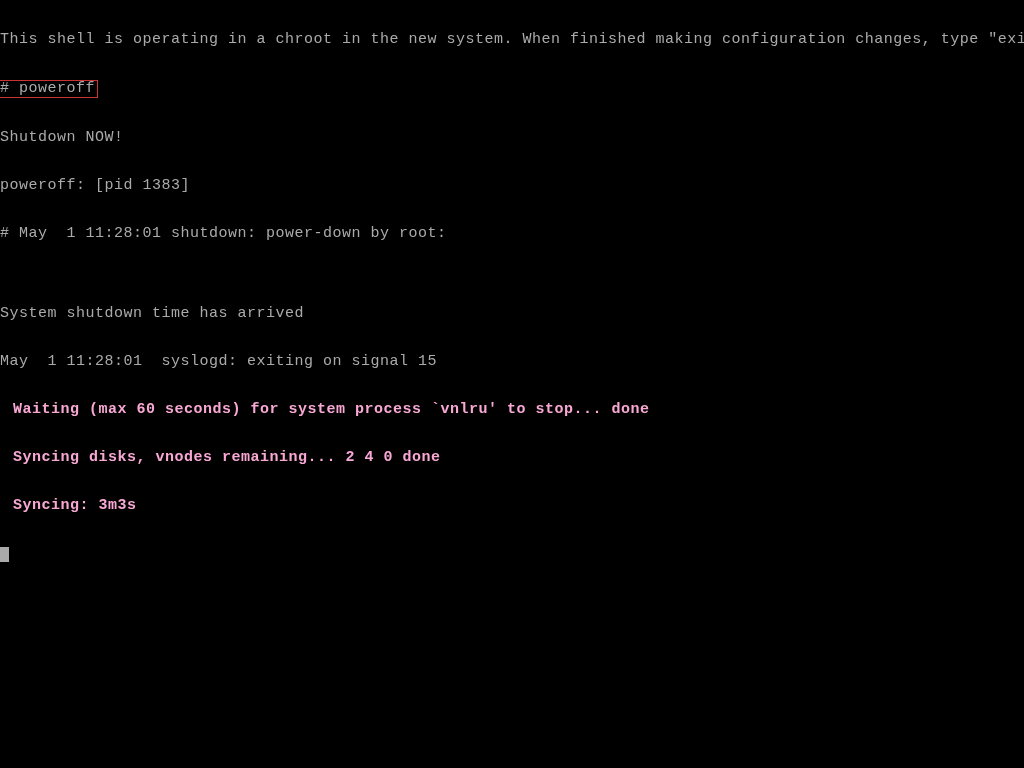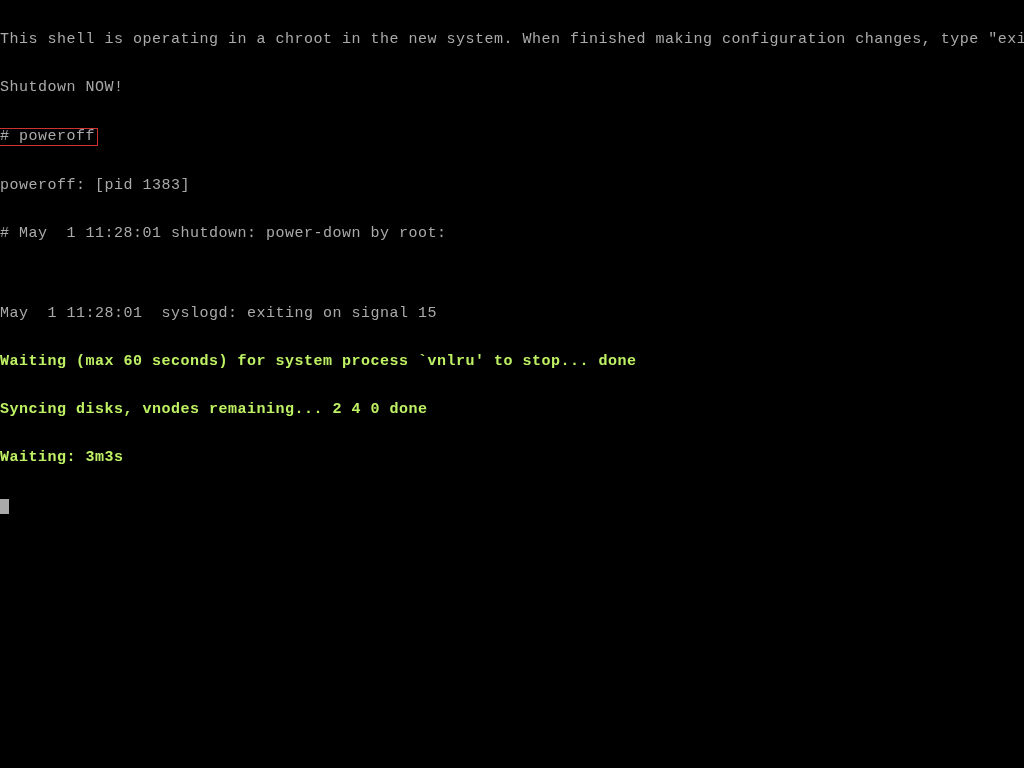--- a/index.html
+++ b/index.html
@@ -24,45 +24,47 @@
       white-space: pre;
     }
     .line {
       display: block;
       white-space: pre;
     }
     .dim {
       color: #aaaaaa;
     }
     .bright {
-      color: #bef264;
+      color: #f9a8d4;
       font-weight: bold;
+      margin-left: 13px;
     }
     .highlight-box {
       display: inline-block;
       border: 1px solid #cc3333;
       padding: 0 2px;
       margin-left: -3px;
     }
     .cursor {
       display: inline-block;
       width: 9px;
       height: 15px;
       background-color: #aaaaaa;
       vertical-align: bottom;
     }
   </style>
 </head>
 <body>
 
 <div class="terminal">
   <span class="line dim">This shell is operating in a chroot in the new system. When finished making configuration changes, type "exit".</span>
+  <span class="line dim"><span class="highlight-box"><span># </span><span>poweroff</span></span></span>
   <span class="line dim">Shutdown NOW!</span>
-  <span class="line dim"><span class="highlight-box"><span># </span><span>poweroff</span></span></span>
   <span class="line dim">poweroff: [pid 1383]</span>
   <span class="line dim"># May  1 11:28:01 shutdown: power-down by root:</span>
   <span class="line dim"></span>
+  <span class="line dim">System shutdown time has arrived</span>
   <span class="line dim">May  1 11:28:01  syslogd: exiting on signal 15</span>
   <span class="line bright">Waiting (max 60 seconds) for system process `vnlru' to stop... done</span>
   <span class="line bright">Syncing disks, vnodes remaining... 2 4 0 done</span>
-  <span class="line bright">Waiting: 3m3s</span>
+  <span class="line bright">Syncing: 3m3s</span>
   <span class="line"><span class="cursor"></span></span>
 </div>
 
 </body></html>

